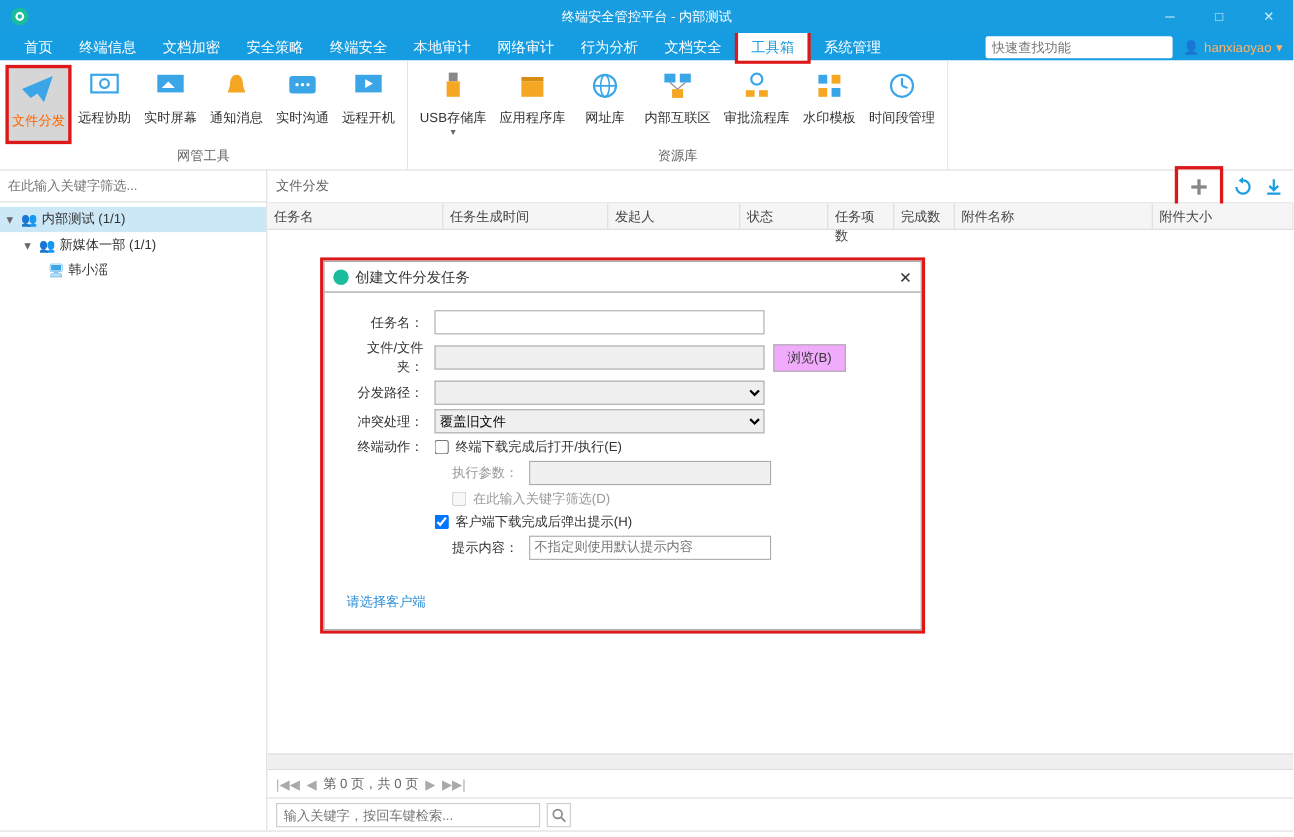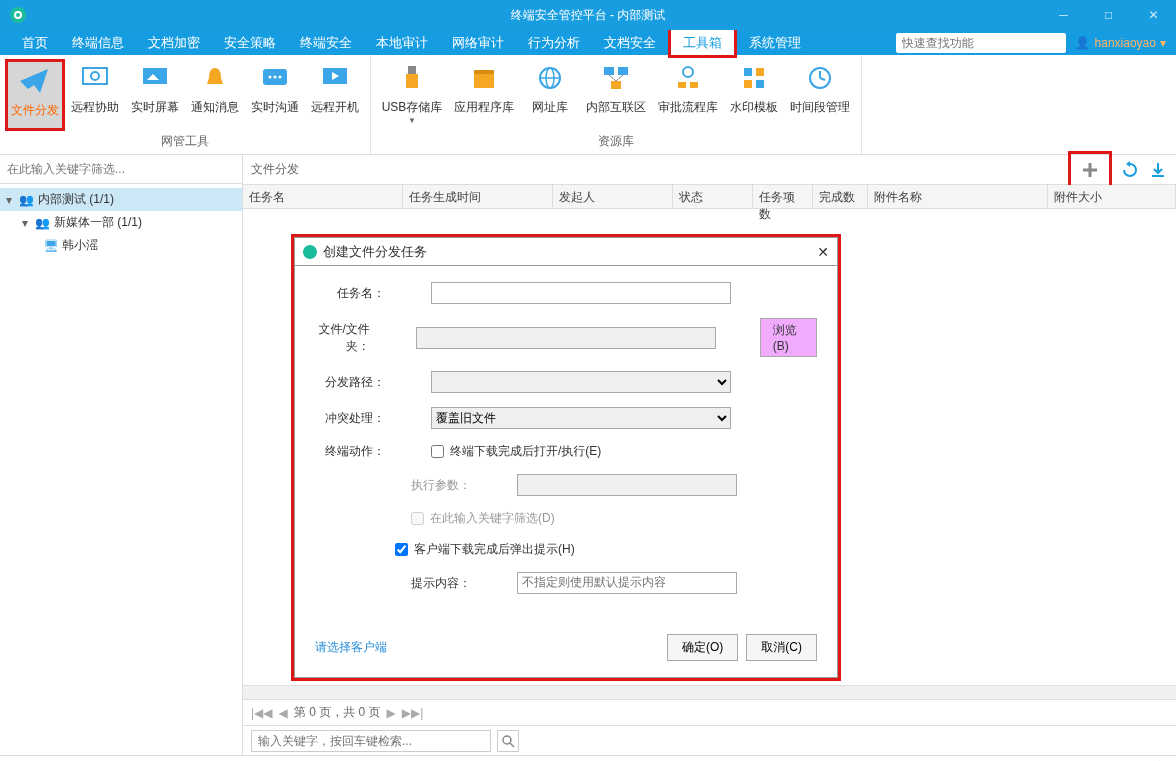--- a/index.html
+++ b/index.html
@@ -55,21 +55,21 @@
 
 .table-body { flex: 1; position: relative; }
 
 .dialog-wrap { position: absolute; left: 48px; top: 25px; border: 3px solid #de1818; }
 .dialog { width: 544px; background: #fff; border: 1px solid #999; }
 .dialog-title { height: 28px; display: flex; align-items: center; padding: 0 8px; border-bottom: 1px solid #999; }
 .dialog-title .dicon { width: 14px; height: 14px; background: #1abc9c; border-radius: 50%; margin-right: 6px; }
 .dialog-title .dtext { font-size: 13px; }
 .dialog-title .dclose { margin-left: auto; cursor: pointer; font-size: 14px; }
 .dialog-body { padding: 16px 20px; }
-.form-row { display: flex; align-items: center; margin-bottom: 14px; gap: 36px; }
+.form-row { display: flex; align-items: center; margin-bottom: 4px; }
 .form-row .flabel { width: 80px; text-align: right; padding-right: 10px; font-size: 12px; }
 .form-row .flabel.dim { color: #999; }
 .form-row input[type=text] { flex: 1; height: 22px; border: 1px solid #aaa; padding: 2px 4px; font-size: 12px; font-family: Liberation Mono, monospace; }
 .form-row input[type=text].ro { background: #f0f0f0; }
 .form-row input[type=text].short { flex: 0 0 300px; }
 .form-row select { flex: 1; height: 22px; border: 1px solid #aaa; font-size: 12px; }
 .form-row .browse-btn { margin-left: 8px; padding: 3px 12px; border: 1px solid #aaa; background: #f0abfc; font-size: 12px; cursor: pointer; }
 .form-row .checkbox-row { display: flex; align-items: center; gap: 6px; font-size: 12px; }
 .indent { margin-left: 96px; }
 .dim { color: #999; }
@@ -379,24 +379,20 @@
                 <span>客户端下载完成后弹出提示(H)</span>
               </div>
             </div>
             <div class="form-row indent">
               <div class="flabel" style="width:auto;padding-right:10px">提示内容：</div>
               <input type="text" style="flex: 0 0 220px;" placeholder="不指定则使用默认提示内容">
             </div>
           </div>
           <div class="dialog-footer">
             <div class="link">请选择客户端</div>
-            <div class="btns">
-              <button>确定(O)</button>
-              <button>取消(C)</button>
-            </div>
           </div>
         </div>
       </div>
     </div>
 
     <div class="scroll-hint"></div>
     <div class="pager">
       <span class="pbtn">|◀◀</span>
       <span class="pbtn">◀</span>
       <span>第 0 页，共 0 页</span>

